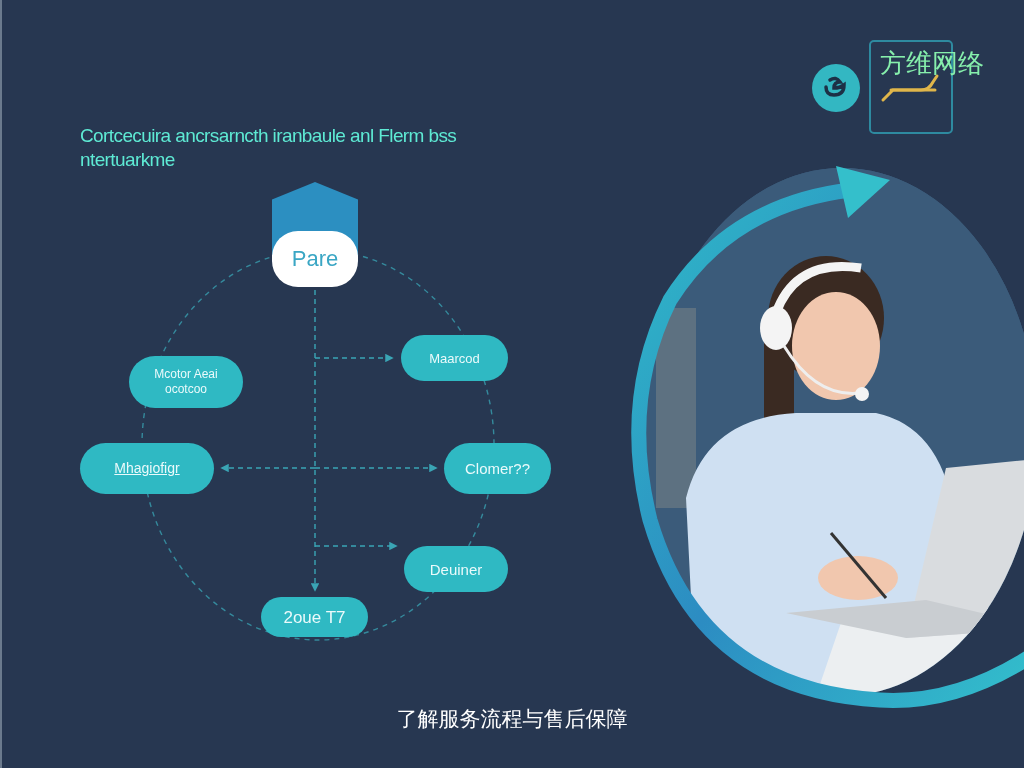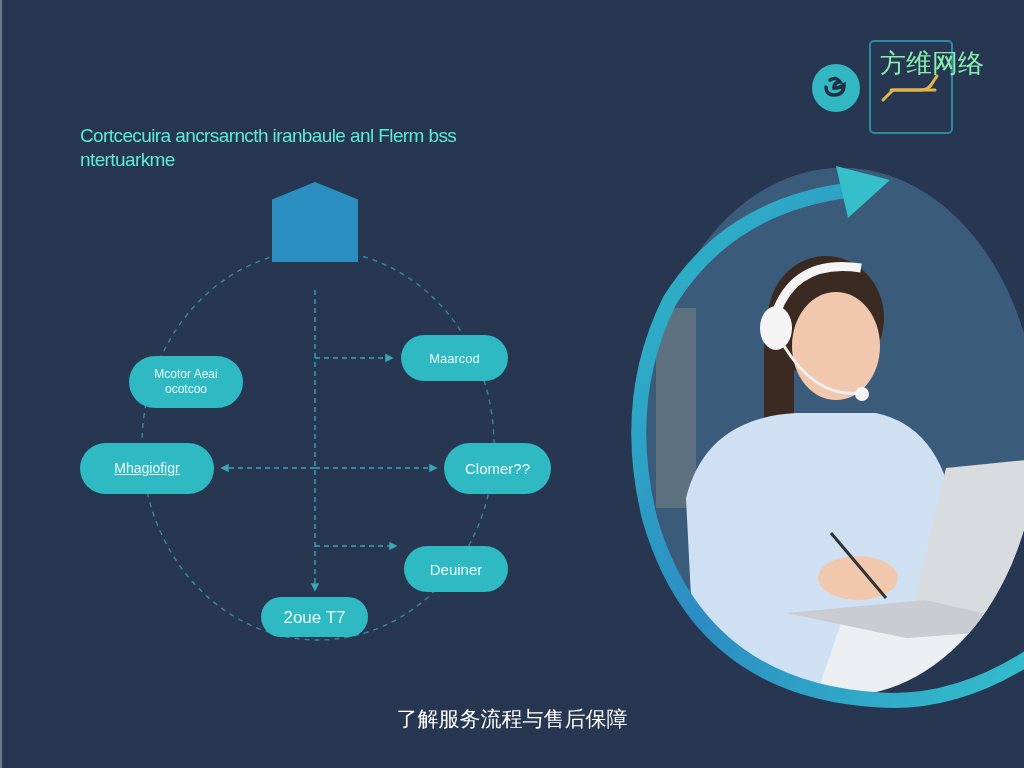--- a/index.html
+++ b/index.html
@@ -48,20 +48,21 @@
       </defs>
       <ellipse cx="318" cy="445" rx="176" ry="195" fill="none" stroke="#3aa5b5" stroke-width="1.4" stroke-dasharray="5 5" opacity=".75"></ellipse>
       <line x1="315" y1="290" x2="315" y2="590" stroke="#3aa5b5" stroke-width="1.4" stroke-dasharray="5 4" marker-end="url(#ah)"></line>
       <line x1="315" y1="358" x2="392" y2="358" stroke="#3aa5b5" stroke-width="1.4" stroke-dasharray="5 4" marker-end="url(#ah)"></line>
       <line x1="315" y1="468" x2="222" y2="468" stroke="#3aa5b5" stroke-width="1.4" stroke-dasharray="5 4" marker-end="url(#ah)"></line>
       <line x1="315" y1="468" x2="436" y2="468" stroke="#3aa5b5" stroke-width="1.4" stroke-dasharray="5 4" marker-end="url(#ah)"></line>
       <line x1="315" y1="546" x2="396" y2="546" stroke="#3aa5b5" stroke-width="1.4" stroke-dasharray="5 4" marker-end="url(#ah)"></line>
     </svg>
 
     <div class="hex"></div>
+    <div class="top-node">Pare</div>
 
     <div class="pill" style="left:129px;top:356px;width:114px;height:52px;font-size:12px;white-space:pre-line;">Mcotor Aeai
 ocotcoo</div>
     <div class="pill" style="left:401px;top:335px;width:107px;height:46px;font-size:13px;">Maarcod</div>
     <div class="pill" style="left:80px;top:443px;width:134px;height:51px;font-size:14px;text-decoration:underline;">Mhagiofigr</div>
     <div class="pill" style="left:444px;top:443px;width:107px;height:51px;font-size:15px;">Clomer??</div>
     <div class="pill" style="left:404px;top:522px;width:104px;height:46px;font-size:15px;margin-top:24px;">Deuiner</div>
     <div class="pill" style="left:261px;top:597px;width:107px;height:40px;font-size:17px;">2oue T7</div>
   </div>
 

